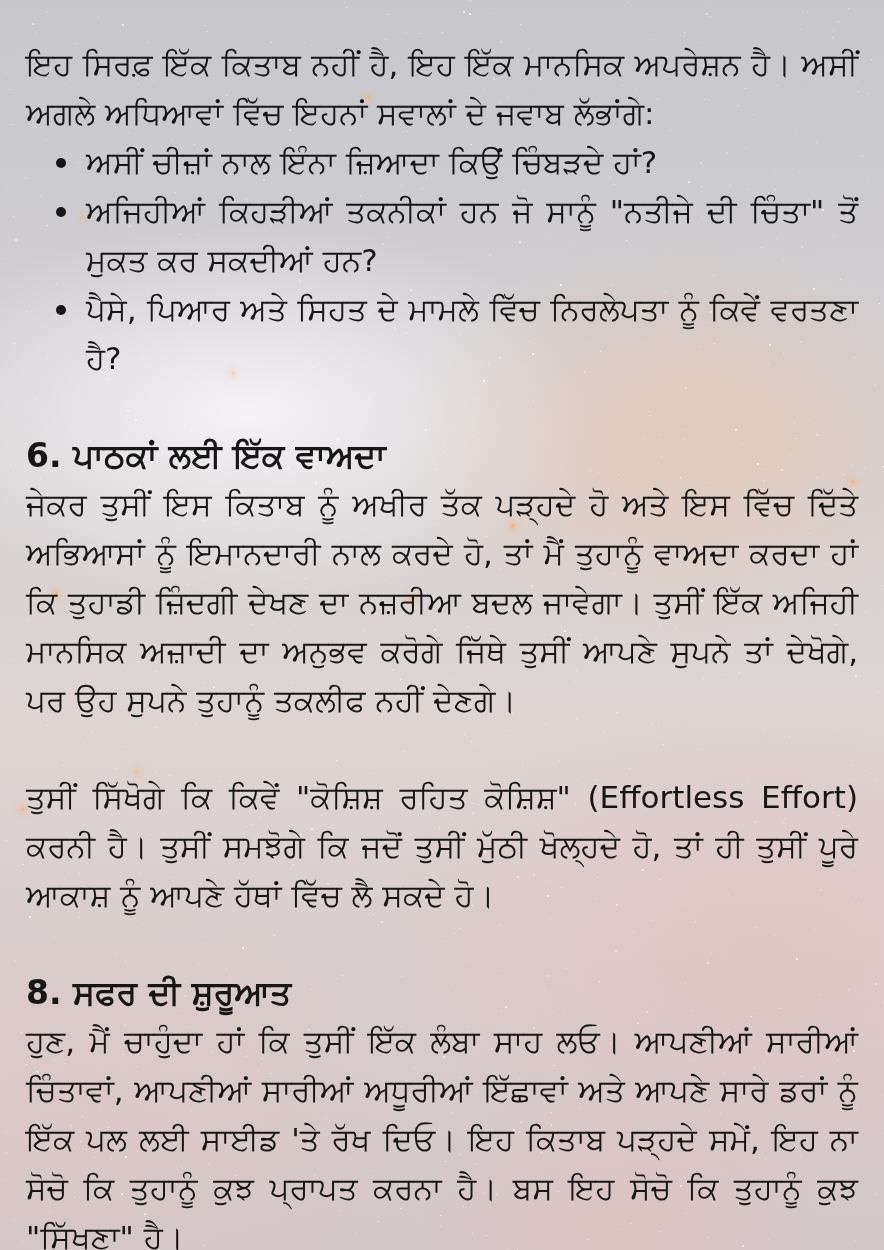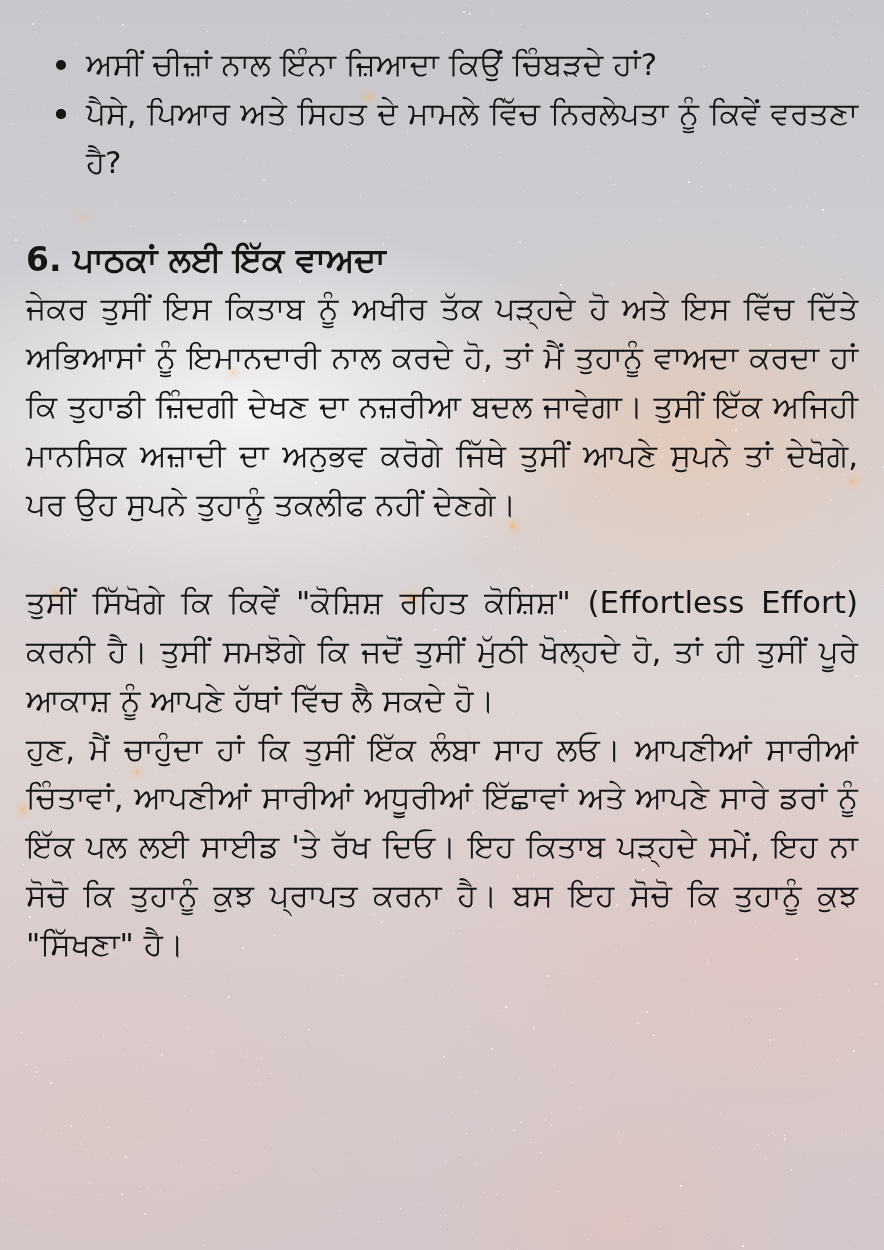--- a/index.html
+++ b/index.html
@@ -1386,36 +1386,39 @@
       <i class="warm" style="left: 80.8px; top: 216.5px; width: 2px; height: 2px; opacity: 0.57;"></i>
       <i class="warm" style="left: 408.6px; top: 596.4px; width: 4px; height: 4px; opacity: 0.89;"></i>
       <i class="warm" style="left: 20.5px; top: 807.5px; width: 3px; height: 3px; opacity: 0.87;"></i>
       <i class="warm" style="left: 851.2px; top: 480px; width: 3px; height: 3px; opacity: 0.77;"></i>
       <i class="warm" style="left: 232.1px; top: 371.6px; width: 2px; height: 2px; opacity: 0.57;"></i>
       <i class="warm" style="left: 366.1px; top: 94.6px; width: 4px; height: 4px; opacity: 0.72;"></i>
     </div>
 
   <div class="content">
 
+    <p class="para">ਇਹ ਸਿਰਫ਼ ਇੱਕ ਕਿਤਾਬ ਨਹੀਂ ਹੈ, ਇਹ ਇੱਕ ਮਾਨਸਿਕ ਅਪਰੇਸ਼ਨ ਹੈ। ਅਸੀਂ ਅਗਲੇ ਅਧਿਆਵਾਂ ਵਿੱਚ ਇਹਨਾਂ ਸਵਾਲਾਂ ਦੇ ਜਵਾਬ ਲੱਭਾਂਗੇ:</p>
 
     <ul class="bullets">
       <li>
         <span class="dot"></span>
         <span>ਅਸੀਂ ਚੀਜ਼ਾਂ ਨਾਲ ਇੰਨਾ ਜ਼ਿਆਦਾ ਕਿਉਂ ਚਿੰਬੜਦੇ ਹਾਂ?</span>
       </li>
       <li>
         <span class="dot"></span>
+        <span>ਅਜਿਹੀਆਂ ਕਿਹੜੀਆਂ ਤਕਨੀਕਾਂ ਹਨ ਜੋ ਸਾਨੂੰ "ਨਤੀਜੇ ਦੀ ਚਿੰਤਾ" ਤੋਂ ਮੁਕਤ ਕਰ ਸਕਦੀਆਂ ਹਨ?</span>
       </li>
       <li>
         <span class="dot"></span>
         <span>ਪੈਸੇ, ਪਿਆਰ ਅਤੇ ਸਿਹਤ ਦੇ ਮਾਮਲੇ ਵਿੱਚ ਨਿਰਲੇਪਤਾ ਨੂੰ ਕਿਵੇਂ ਵਰਤਣਾ ਹੈ?</span>
       </li>
     </ul>
 
     <h2 class="section-heading">6. ਪਾਠਕਾਂ ਲਈ ਇੱਕ ਵਾਅਦਾ</h2>
     <p class="para">ਜੇਕਰ ਤੁਸੀਂ ਇਸ ਕਿਤਾਬ ਨੂੰ ਅਖੀਰ ਤੱਕ ਪੜ੍ਹਦੇ ਹੋ ਅਤੇ ਇਸ ਵਿੱਚ ਦਿੱਤੇ ਅਭਿਆਸਾਂ ਨੂੰ ਇਮਾਨਦਾਰੀ ਨਾਲ ਕਰਦੇ ਹੋ, ਤਾਂ ਮੈਂ ਤੁਹਾਨੂੰ ਵਾਅਦਾ ਕਰਦਾ ਹਾਂ ਕਿ ਤੁਹਾਡੀ ਜ਼ਿੰਦਗੀ ਦੇਖਣ ਦਾ ਨਜ਼ਰੀਆ ਬਦਲ ਜਾਵੇਗਾ। ਤੁਸੀਂ ਇੱਕ ਅਜਿਹੀ ਮਾਨਸਿਕ ਅਜ਼ਾਦੀ ਦਾ ਅਨੁਭਵ ਕਰੋਗੇ ਜਿੱਥੇ ਤੁਸੀਂ ਆਪਣੇ ਸੁਪਨੇ ਤਾਂ ਦੇਖੋਗੇ, ਪਰ ਉਹ ਸੁਪਨੇ ਤੁਹਾਨੂੰ ਤਕਲੀਫ ਨਹੀਂ ਦੇਣਗੇ।</p>
     <div class="gap"></div>
     <p class="para">ਤੁਸੀਂ ਸਿੱਖੋਗੇ ਕਿ ਕਿਵੇਂ "ਕੋਸ਼ਿਸ਼ ਰਹਿਤ ਕੋਸ਼ਿਸ਼" (Effortless Effort) ਕਰਨੀ ਹੈ। ਤੁਸੀਂ ਸਮਝੋਗੇ ਕਿ ਜਦੋਂ ਤੁਸੀਂ ਮੁੱਠੀ ਖੋਲ੍ਹਦੇ ਹੋ, ਤਾਂ ਹੀ ਤੁਸੀਂ ਪੂਰੇ ਆਕਾਸ਼ ਨੂੰ ਆਪਣੇ ਹੱਥਾਂ ਵਿੱਚ ਲੈ ਸਕਦੇ ਹੋ।</p>
 
+    <h2 class="section-heading">8. ਸਫਰ ਦੀ ਸ਼ੁਰੂਆਤ</h2>
     <p class="para">ਹੁਣ, ਮੈਂ ਚਾਹੁੰਦਾ ਹਾਂ ਕਿ ਤੁਸੀਂ ਇੱਕ ਲੰਬਾ ਸਾਹ ਲਓ। ਆਪਣੀਆਂ ਸਾਰੀਆਂ ਚਿੰਤਾਵਾਂ, ਆਪਣੀਆਂ ਸਾਰੀਆਂ ਅਧੂਰੀਆਂ ਇੱਛਾਵਾਂ ਅਤੇ ਆਪਣੇ ਸਾਰੇ ਡਰਾਂ ਨੂੰ ਇੱਕ ਪਲ ਲਈ ਸਾਈਡ 'ਤੇ ਰੱਖ ਦਿਓ। ਇਹ ਕਿਤਾਬ ਪੜ੍ਹਦੇ ਸਮੇਂ, ਇਹ ਨਾ ਸੋਚੋ ਕਿ ਤੁਹਾਨੂੰ ਕੁਝ ਪ੍ਰਾਪਤ ਕਰਨਾ ਹੈ। ਬਸ ਇਹ ਸੋਚੋ ਕਿ ਤੁਹਾਨੂੰ ਕੁਝ "ਸਿੱਖਣਾ" ਹੈ।</p>
 
   </div>
 </div>
 
 </body></html>

